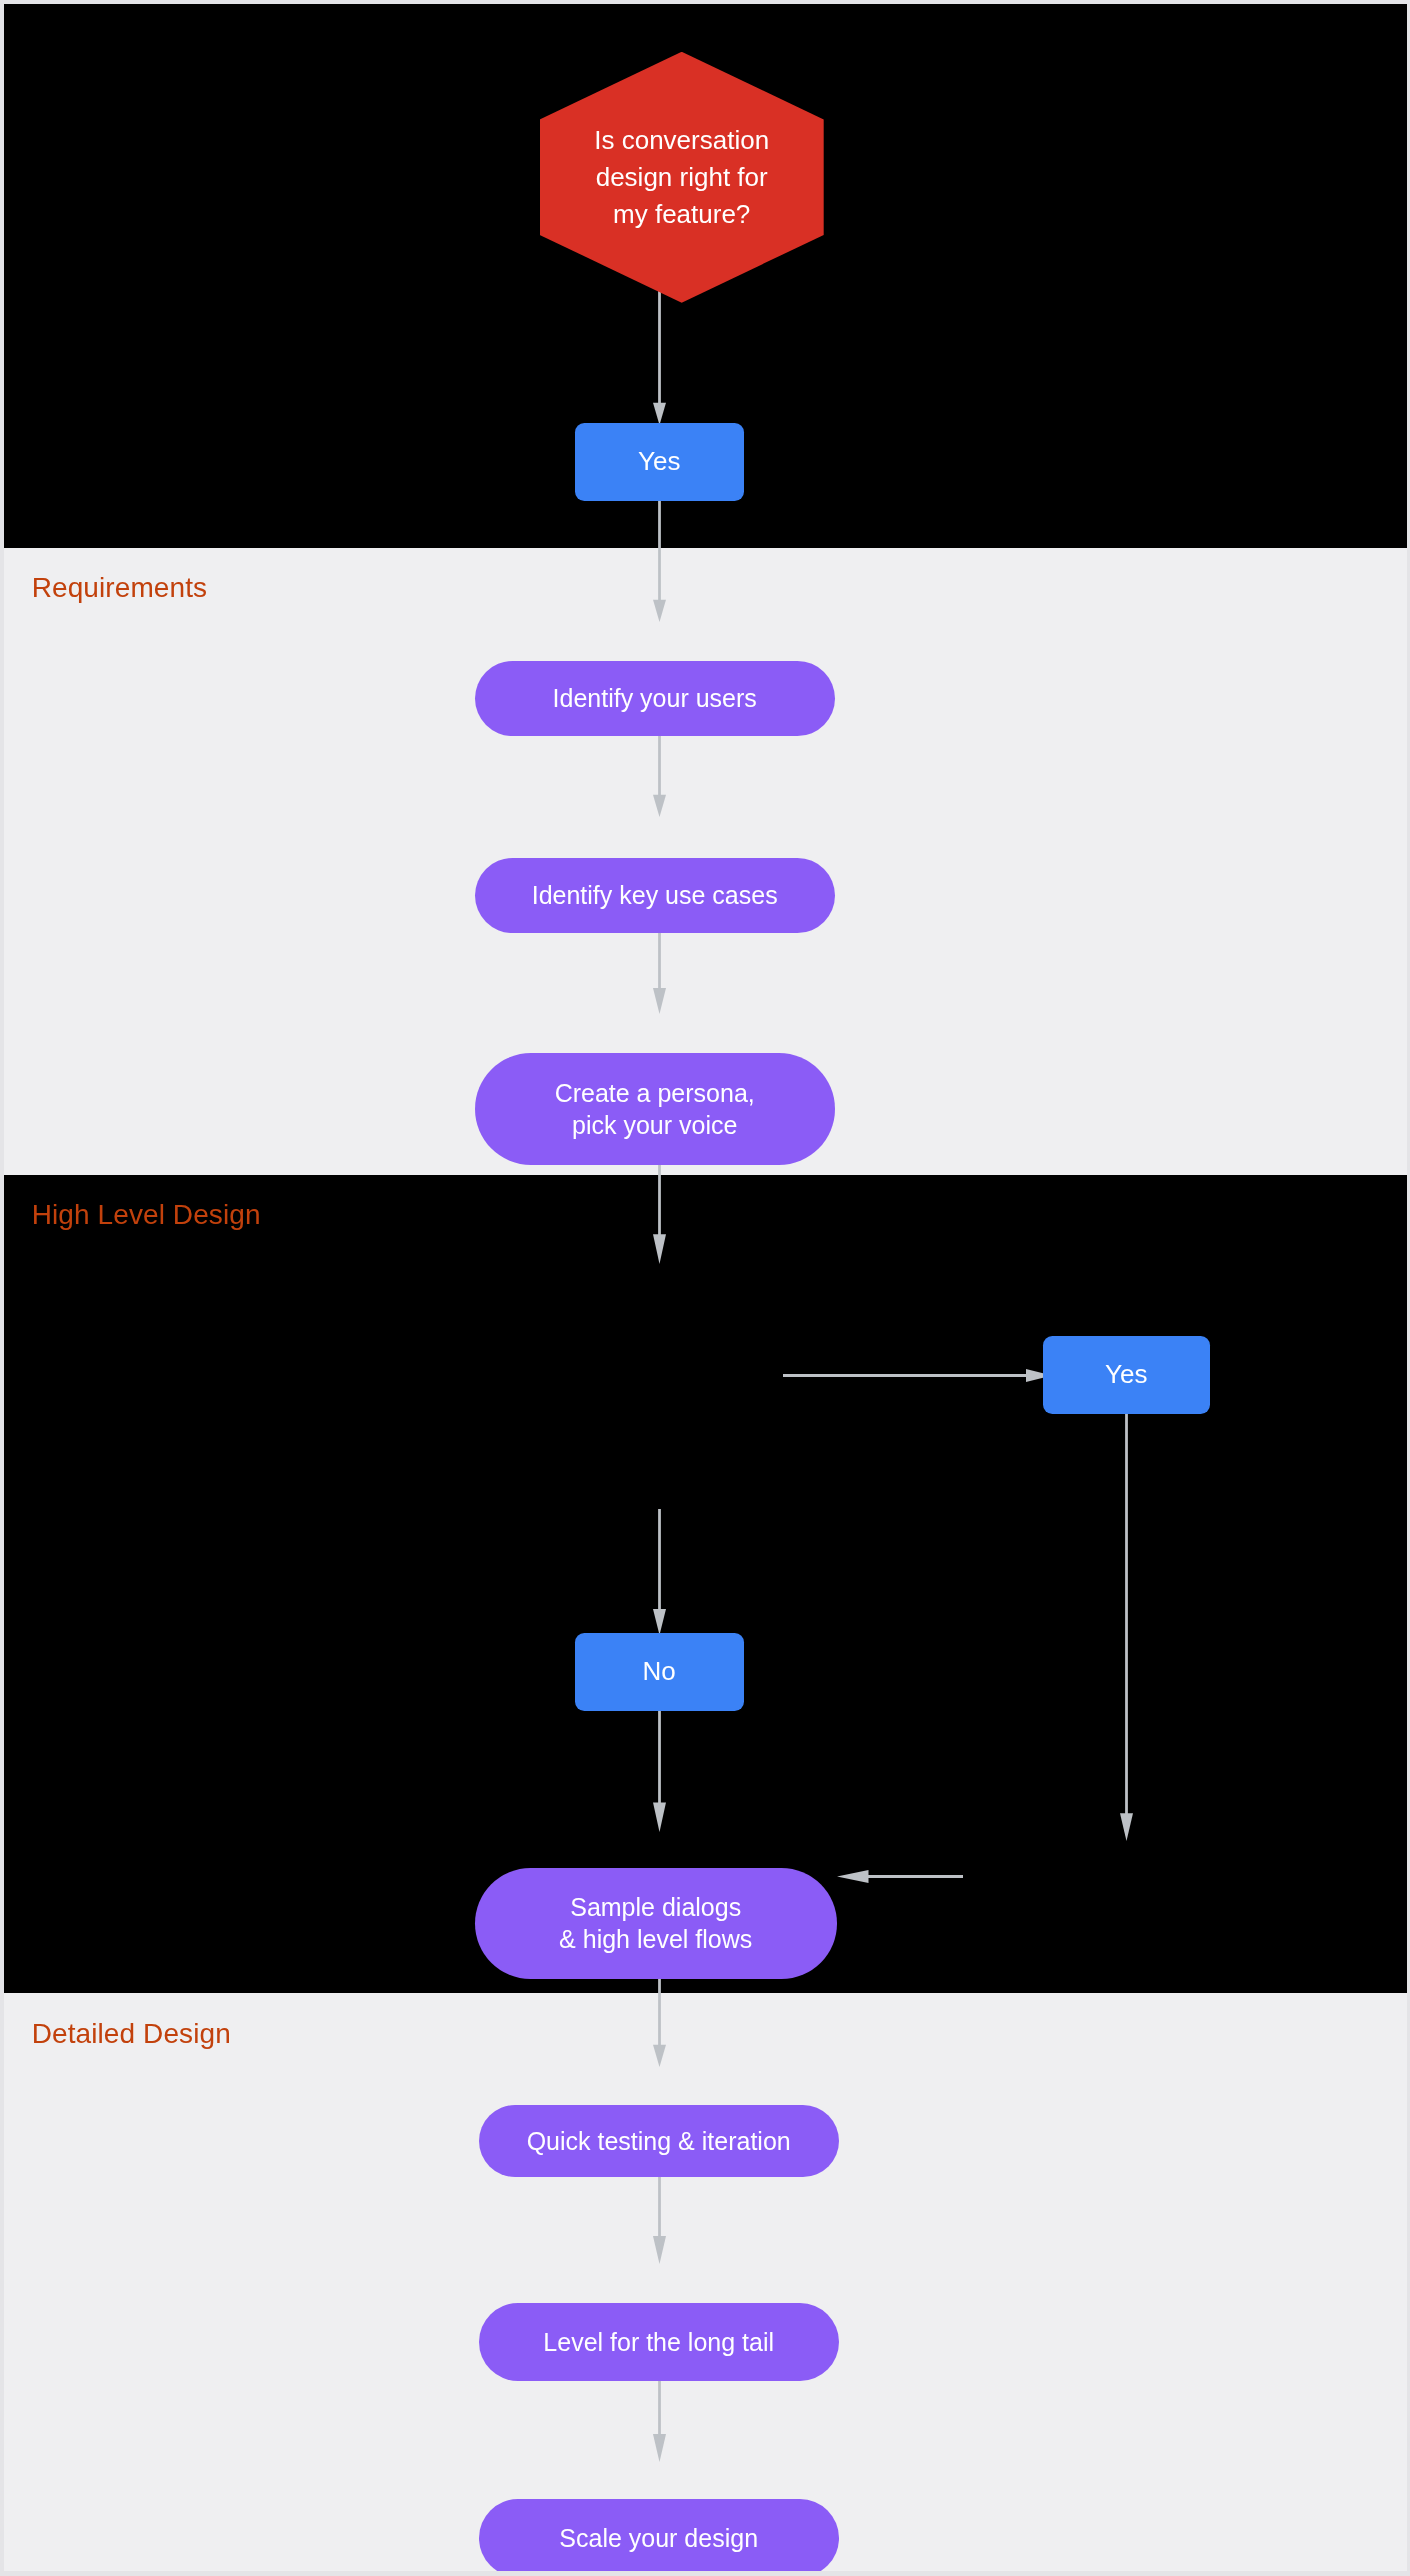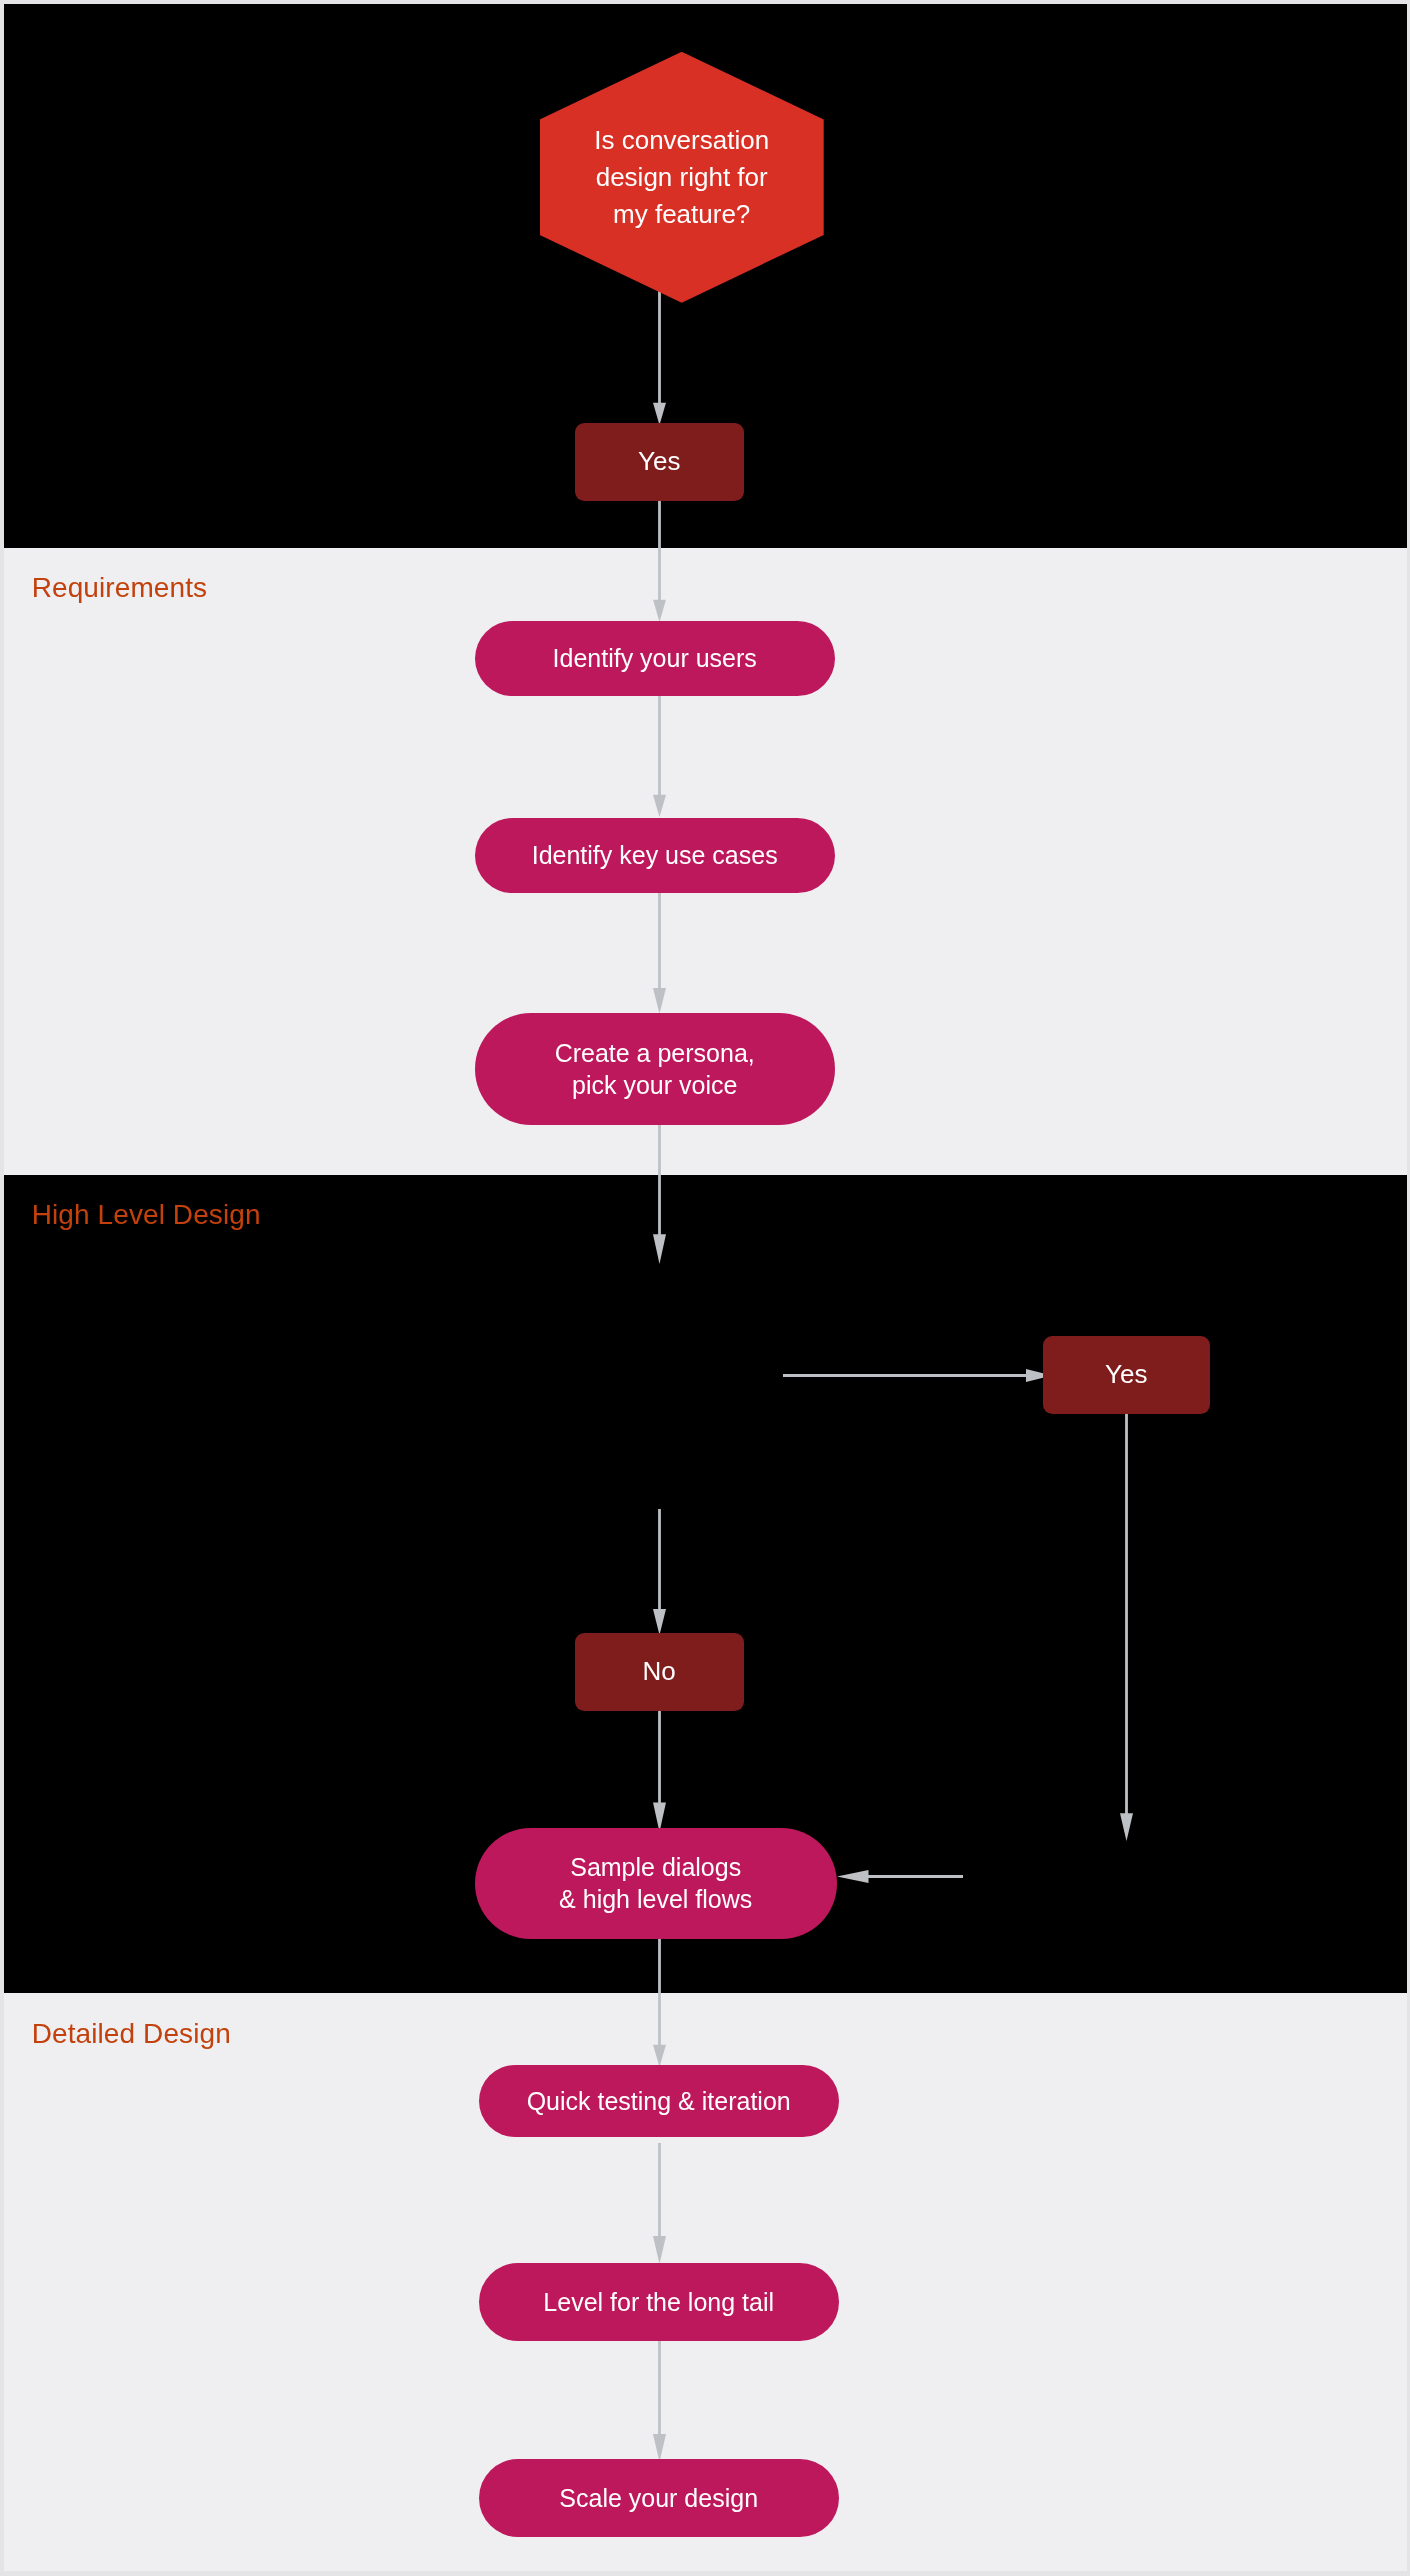--- a/index.html
+++ b/index.html
@@ -59,29 +59,30 @@
     display: flex;
     align-items: center;
     justify-content: center;
     text-align: center;
     color: #ffffff;
     white-space: pre-line;
   }
 
   .pill {
     border-radius: 927px;
-    background: #be185d;
+    background: #8b5cf6;
     font-size: 25px;
     line-height: 1.28;
     padding: 0 24px;
+    margin-top: 40px;
   }
 
   .rect {
     border-radius: 9.3px;
-    background: #7f1d1d;
+    background: #3b82f6;
     font-size: 26px;
     line-height: 1.2;
   }
 
   .hex {
     background: #d93025;
     font-size: 26px;
     line-height: 1.42;
     clip-path: polygon(50% 0%, 100% 27%, 100% 73%, 50% 100%, 0% 73%, 0% 27%);
   }

